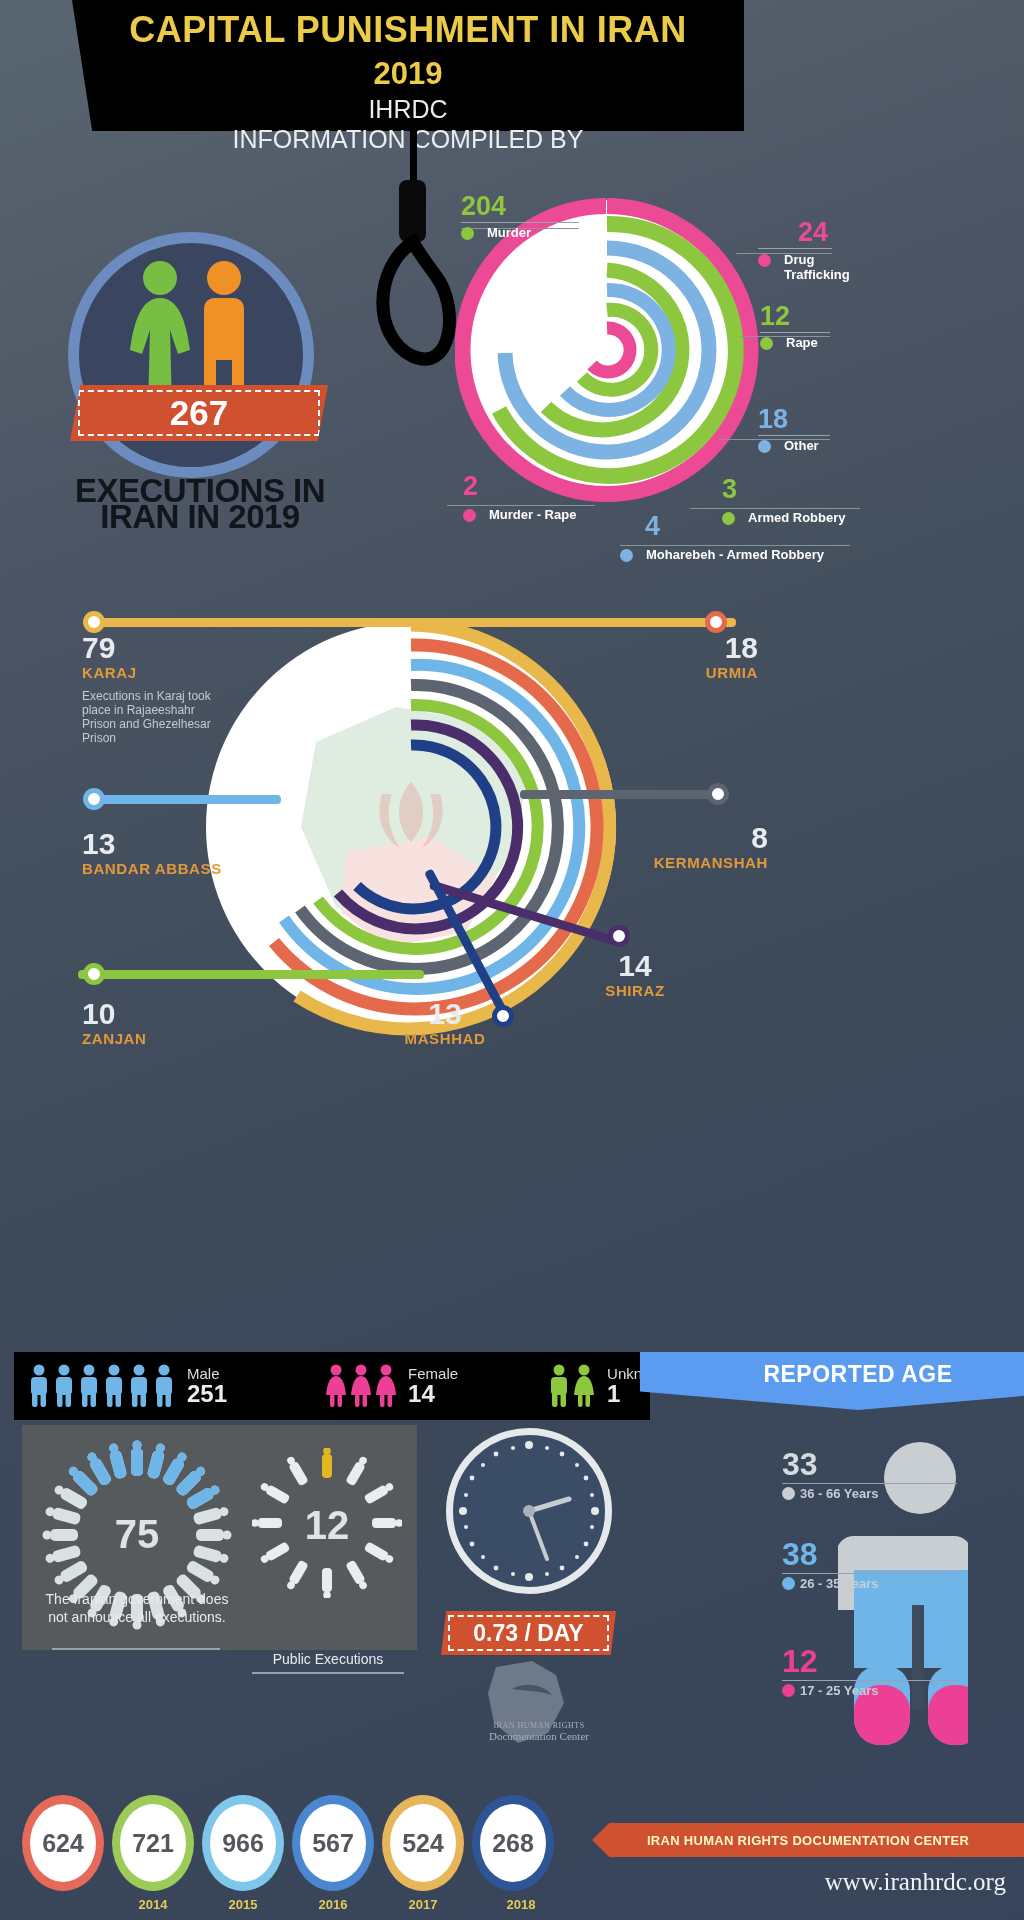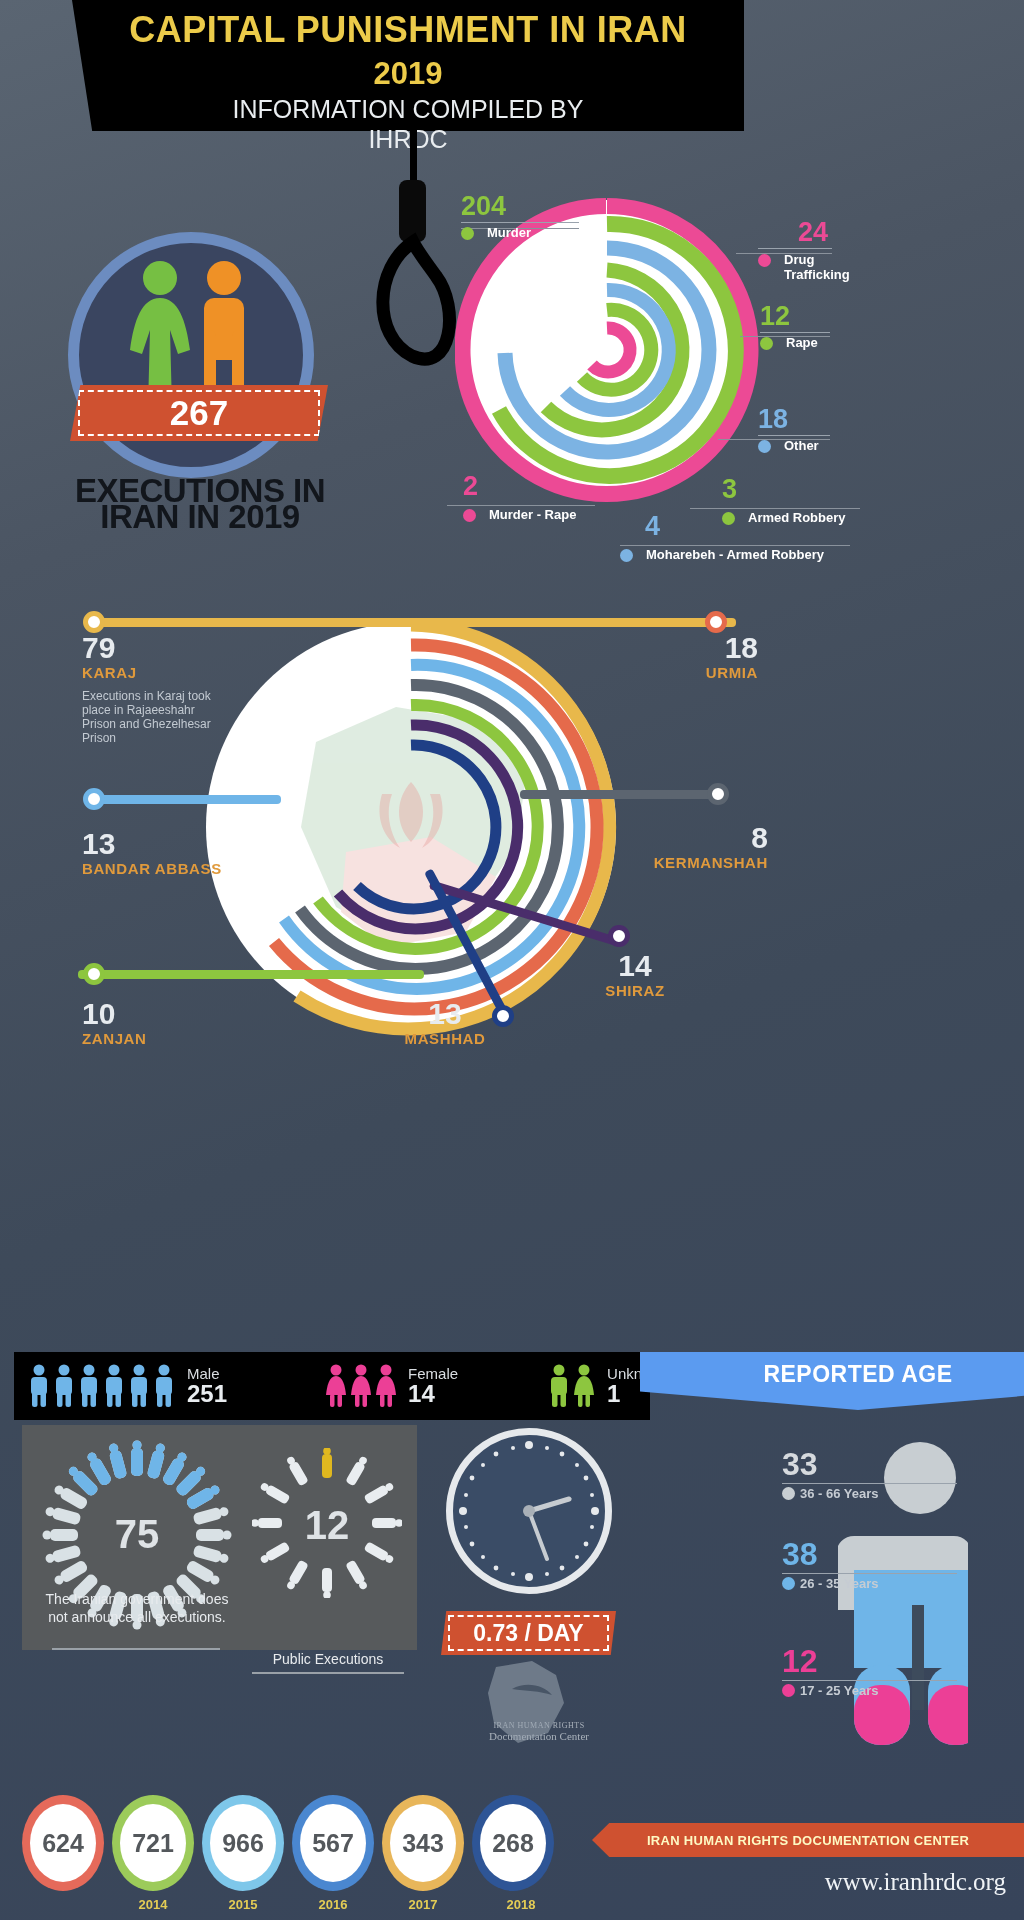--- a/index.html
+++ b/index.html
@@ -98,22 +98,22 @@
 </style>
 </head>
 <body>
 
 <div class="stage">
 
   <div class="hdr"></div>
   <div class="hdr-in">
     <div class="t1">CAPITAL PUNISHMENT IN IRAN</div>
     <div class="t2">2019</div>
+    <div class="t3">IHRDC</div>
     <div class="t3">INFORMATION COMPILED BY</div>
-    <div class="t3">IHRDC</div>
   </div>
 
   <svg class="noose" viewBox="0 0 90 260">
     <rect x="40" y="0" width="7" height="68" fill="#000"></rect>
     <rect x="29" y="62" width="27" height="62" rx="8" fill="#0a0a0a"></rect>
     <path d="M43 124 C4 150 2 218 42 238 C82 256 90 190 66 158 C56 144 48 134 43 124 Z" fill="none" stroke="#000" stroke-width="13"></path>
   </svg>
 
   <div class="pcircle"></div>
   <svg style="position:absolute;left:124px;top:258px;width:140px;height:150px" viewBox="0 0 140 150">
@@ -686,21 +686,21 @@
     <div class="yr" style="left:180px;background:#7ec7ea;">
         <i></i>
         <b>966</b>
       </div>
     <div class="yr" style="left:270px;background:#4a87d0;">
         <i></i>
         <b>567</b>
       </div>
     <div class="yr" style="left:360px;background:#e8b65a;">
         <i></i>
-        <b>343</b>
+        <b>524</b>
       </div>
     <div class="yr" style="left:450px;background:#2e5596;">
         <i></i>
         <b>268</b>
       </div>
     <div class="ylab" style="left:0;top:86px;margin-top:36px;">2013</div>
     <div class="ylab" style="left:90px;top:102px;">2014</div>
     <div class="ylab" style="left:180px;top:102px;">2015</div>
     <div class="ylab" style="left:270px;top:102px;">2016</div>
     <div class="ylab" style="left:360px;top:102px;">2017</div>

